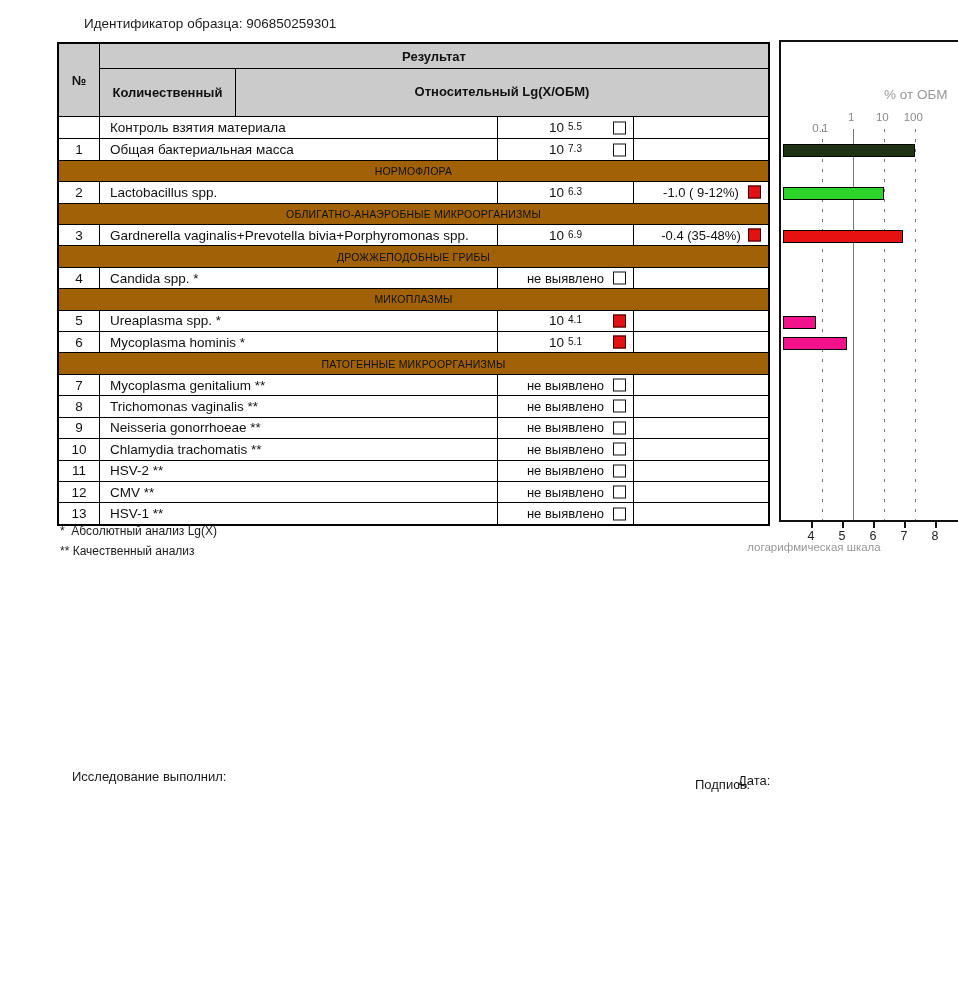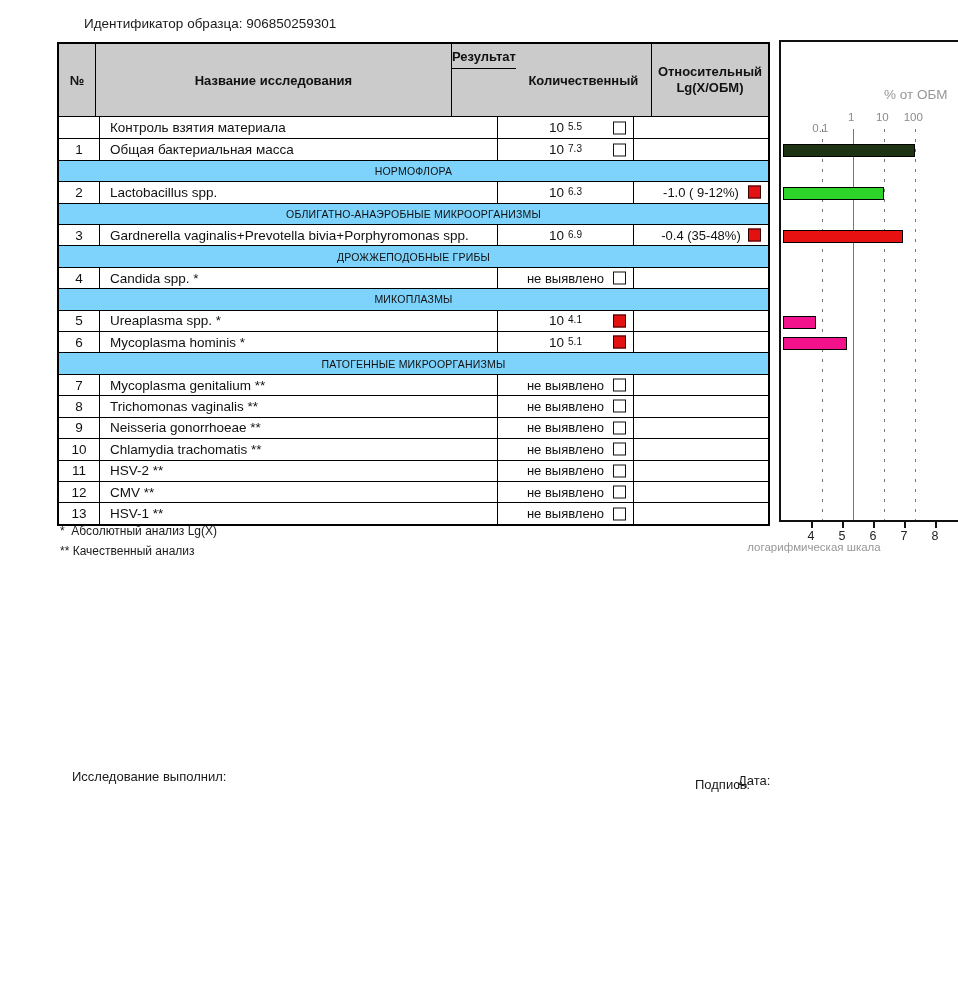--- a/index.html
+++ b/index.html
@@ -4,32 +4,32 @@
 <style>
   html,body{margin:0;padding:0;background:#fff;}
   body{width:958px;height:1000px;position:relative;font-family:"Liberation Sans",sans-serif;color:#111;overflow:hidden;}
   .abs{position:absolute;}
   .title{left:84px;top:16px;font-size:13.5px;color:#1a1a1a;}
   
   .report-table{left:57px;top:42px;width:713px;border:2px solid #000;box-sizing:border-box;background:#fff;}
   .thead{display:flex;height:73px;background:#cbcbcb;border-bottom:1.5px solid #000;box-sizing:border-box;}
   .th-num{width:41px;border-right:1.5px solid #000;display:flex;align-items:center;justify-content:center;font-weight:bold;font-size:13px;box-sizing:border-box;}
   .th-name{width:398px;border-right:1.5px solid #000;display:flex;align-items:center;justify-content:center;font-weight:bold;font-size:13px;box-sizing:border-box;}
-  .th-result{flex:1;display:flex;flex-direction:row;box-sizing:border-box;}
+  .th-result{flex:1;display:flex;flex-direction:column;box-sizing:border-box;}
   .th-result-top{height:25px;border-bottom:1.5px solid #000;display:flex;align-items:center;justify-content:center;font-weight:bold;font-size:13px;box-sizing:border-box;}
   .th-result-sub{flex:1;display:flex;}
   .th-quant{width:136px;border-right:1.5px solid #000;display:flex;align-items:center;justify-content:center;font-weight:bold;font-size:13px;box-sizing:border-box;}
   .th-rel{flex:1;display:flex;align-items:center;justify-content:center;font-weight:bold;font-size:13px;text-align:center;line-height:1.25;padding:0 6px;box-sizing:border-box;}
   .trow{display:flex;height:21.42px;box-sizing:border-box;border-top:1.5px solid #000;background:#fff;}
   .trow:first-child{border-top:none;}
   .td-num{width:41px;border-right:1.5px solid #000;display:flex;align-items:center;justify-content:center;font-size:13.5px;box-sizing:border-box;}
   .td-name{width:398px;border-right:1.5px solid #000;display:flex;align-items:center;font-size:13.5px;padding-left:10px;box-sizing:border-box;white-space:nowrap;overflow:hidden;}
   .td-quant{width:136px;border-right:1.5px solid #000;display:flex;align-items:center;justify-content:center;font-size:13.5px;position:relative;box-sizing:border-box;}
   .td-rel{flex:1;display:flex;align-items:center;justify-content:center;font-size:13px;position:relative;box-sizing:border-box;}
-  .sect{flex:1;background:#7dd3fc;display:flex;align-items:center;justify-content:center;font-size:10.5px;letter-spacing:.2px;}
+  .sect{flex:1;background:#a16207;display:flex;align-items:center;justify-content:center;font-size:10.5px;letter-spacing:.2px;}
   .pow{display:inline-flex;align-items:flex-start;}
   .pow sup{font-size:10px;margin-left:4px;position:relative;top:1px;}
   .marker{width:11px;height:11px;border:1.6px solid #111;box-sizing:content-box;position:absolute;right:7px;top:50%;transform:translateY(-50%);background:#fff;}
   .marker.red{background:#e31111;border-color:#300;}
   .footnote{left:60px;font-size:12px;white-space:pre;color:#1a1a1a;}
   
   .chart-plot{left:779px;top:40px;width:179px;height:482px;border-left:2px solid #111;border-top:2px solid #111;border-bottom:2px solid #111;box-sizing:border-box;background:#fff;}
   .gridline{position:absolute;width:1px;top:87px;bottom:0;}
   .gridline.dashed{background:repeating-linear-gradient(to bottom,#777 0 3px,transparent 3px 10px);}
   .gridline.solid{background:#777;}
@@ -43,21 +43,20 @@
   .footer-item{font-size:13px;color:#1a1a1a;}
 </style>
 </head>
 <body>
 
 <div class="abs title">Идентификатор образца: 906850259301</div>
 
 <div class="abs report-table">
   <div class="thead">
     <div class="th-num">№</div>
-    <div class="th-name">Название исследования</div>
     <div class="th-result">
       <div class="th-result-top">Результат</div>
       <div class="th-result-sub">
         <div class="th-quant">Количественный</div>
         <div class="th-rel">Относительный Lg(X/ОБМ)</div>
       </div>
     </div>
   </div>
   <div id="tbody">
       <div class="trow">

